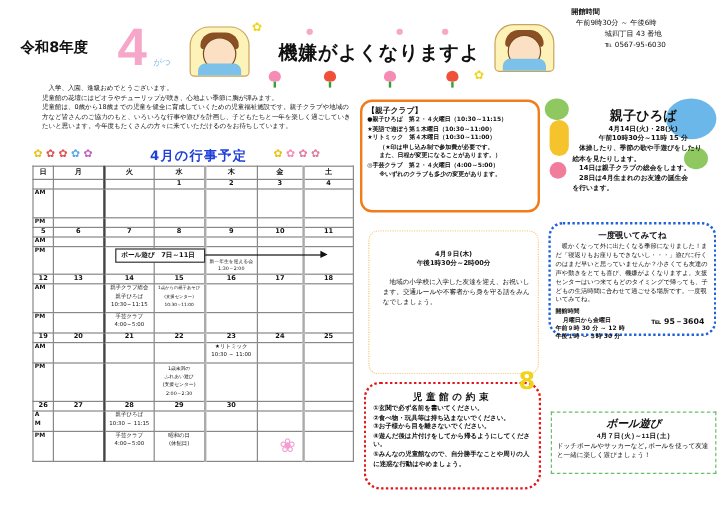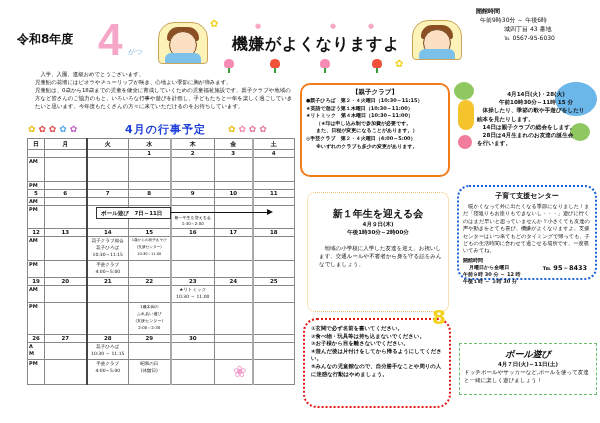--- a/index.html
+++ b/index.html
@@ -37,41 +37,41 @@
   table.cal tr.am td { height: 17px; }
   table.cal tr.pm td { height: 17px; }
   table.cal td.thick-l { border-left: 2px solid #444; }
   table.cal td.gray-l { border-left: 2px solid #aaa; }
 
   .ball-box { left: 96px; top: 207px; width: 75px; height: 12px; border: 1px solid #333; background: #fff; font-size: 5.5px; font-weight: bold; line-height: 10px; padding-left: 4px; }
   .arrow-line { left: 171px; top: 212px; width: 100px; height: 1px; background: #111; }
   .arrow-head { left: 267px; top: 209px; width: 0; height: 0; border-top: 3px solid transparent; border-bottom: 3px solid transparent; border-left: 6px solid #111; }
 
   .club-box { left: 300px; top: 83px; width: 150px; height: 94px; border: 2.5px solid #f07c1c; border-radius: 10px; padding: 3px 4px; font-size: 5px; line-height: 7.6px; font-weight: bold; }
-  .club-box .h { font-size: 6.5px; line-height: 9px; text-align: center; }
+  .club-box .h { font-size: 6.5px; line-height: 9px; }
   .club-box .ind { padding-left: 10px; }
 
   .oyako { left: 473px; top: 90px; width: 126px; font-size: 5.6px; line-height: 8.2px; font-weight: bold; }
   .oyako .h { font-size: 11px; text-align: center; line-height: 14px; }
   .oyako .c { text-align: center; }
 
   .newstu { left: 313px; top: 208px; width: 130px; font-size: 5.5px; line-height: 8px; }
   .newstu .h { font-size: 10px; font-weight: bold; text-align: center; line-height: 12px; }
   .newstu .c { text-align: center; font-weight: bold; }
   .newstu .body { margin-top: 8px; padding-left: 6px; }
 
   .support { left: 457px; top: 185px; width: 140px; height: 95px; border: 2px dotted #1f62d9; border-radius: 12px; padding: 4px 4px; font-size: 5.2px; line-height: 7.4px; }
   .support .h { font-size: 7px; font-weight: bold; text-align: center; line-height: 10px; margin-bottom: 2px; }
   .support .hrs { font-size: 5px; line-height: 7px; font-weight: bold; margin-top: 2px; }
   .support .tel { position: absolute; right: 8px; bottom: 6px; font-size: 6.5px; font-weight: bold; }
 
   .rules { left: 303px; top: 318px; width: 148px; height: 90px; border: 2px dotted #e01818; border-radius: 14px; padding: 5px 6px; font-size: 5.4px; line-height: 7.6px; font-weight: bold; }
   .rules .h { font-size: 8px; text-align: center; letter-spacing: 3px; line-height: 11px; margin-bottom: 2px; }
 
-  .ballbox { left: 459px; top: 343px; width: 138px; height: 52px; border: 1px dashed #6abf6a; padding: 4px 4px; font-size: 5.5px; line-height: 8px; }
+  .ballbox { left: 459px; top: 343px; width: 138px; height: 52px; border: 1px dashed #6abf6a; padding: 4px 4px; font-size: 5.5px; line-height: 8px; font-family: Liberation Mono, monospace; }
   .ballbox .h { font-size: 9px; font-weight: bold; font-style: italic; text-align: center; line-height: 12px; }
   .ballbox .c { text-align: center; font-weight: bold; }
 
   .bee { left: 233px; top: 362px; font-size: 16px; }
   .balloon { border-radius: 50%; }
 </style>
 </head>
 <body>
 
 <div class="abs year">令和8年度</div>
@@ -314,48 +314,49 @@
   <div>◎手芸クラブ　第２・４火曜日（4:00～5:00）</div>
   <div class="ind">※いずれのクラブも多少の変更があります。</div>
 </div>
 
 <div class="abs balloon" style="left:555px;top:82px;width:42px;height:34px;background:#6cb7ea;"></div>
 <div class="abs balloon" style="left:454px;top:82px;width:20px;height:18px;background:#8fc860;"></div>
 <div class="abs balloon" style="left:458px;top:100px;width:16px;height:30px;background:#f5c32b;border-radius:8px;"></div>
 <div class="abs balloon" style="left:570px;top:123px;width:20px;height:18px;background:#8fc860;"></div>
 <div class="abs balloon" style="left:458px;top:135px;width:14px;height:14px;background:#f27c9b;"></div>
 <div class="abs oyako">
+  <div class="h">親子ひろば</div>
   <div class="c">4月14日(火)・28(火)</div>
   <div class="c">午前10時30分～11時 15 分</div>
   <div style="padding:0 12px 0 4px;">　体操したり、季節の歌や手遊びをしたり絵本を見たりします。</div>
   <div style="padding:0 12px 0 4px;">　14日は親子クラブの総会をします。</div>
   <div style="padding:0 24px 0 4px;">　28日は4月生まれのお友達の誕生会を行います。</div>
 </div>
 
 <div class="abs" style="left:307px;top:192px;width:142px;height:120px;border:1px dotted #f2c060;border-radius:8px;"></div>
 <div class="abs newstu">
-  <div class="h">新１年生を迎える会</div>
   <div class="c">4月９日(木)</div>
   <div class="c">午後1時30分～2時00分</div>
   <div class="body">　地域の小学校に入学した友達を迎え、お祝いします。交通ルールや不審者から身を守る話をみんなでしましょう。</div>
 </div>
 
 <div class="abs support">
-  <div class="h">子育て支援センター</div>
+  <div class="h">一度覗いてみてね</div>
   <div>　暖かくなって外に出たくなる季節になりました！まだ「寝返りもお座りもできないし・・・」遊びに行くのはまだ早いと思っていませんか？小さくても友達の声や動きをとても喜び、機嫌がよくなりますよ。支援センターはいつ来てもどのタイミングで帰っても、子どもの生活時間に合わせて過ごせる場所です。一度覗いてみてね。</div>
   <div class="hrs">
     <div>開館時間</div>
     <div style="padding-left:6px;">月曜日から金曜日</div>
     <div>午前９時 30 分 ～ 12 時</div>
     <div>午後１時 ～ ３時 30 分</div>
   </div>
-  <div class="tel"><span>℡</span>&nbsp;<span>95－8433</span></div>
+  <div class="tel"><span>℡</span>&nbsp;<span>95－3604</span></div>
 </div>
 
 <div class="abs rules">
+  <div class="h">児童館の約束</div>
   <div>①玄関で必ず名前を書いてください。</div>
   <div>②食べ物・玩具等は持ち込まないでください。</div>
   <div>③お子様から目を離さないでください。</div>
   <div>④遊んだ後は片付けをしてから帰るようにしてください。</div>
   <div>⑤みんなの児童館なので、自分勝手なことや周りの人に迷惑な行動はやめましょう。</div>
 </div>
 <div class="abs" style="left:432px;top:305px;font-size:20px;font-weight:bold;color:#f2d21b;">8</div>
 
 <div class="abs ballbox">
   <div class="h">ボール遊び</div>

